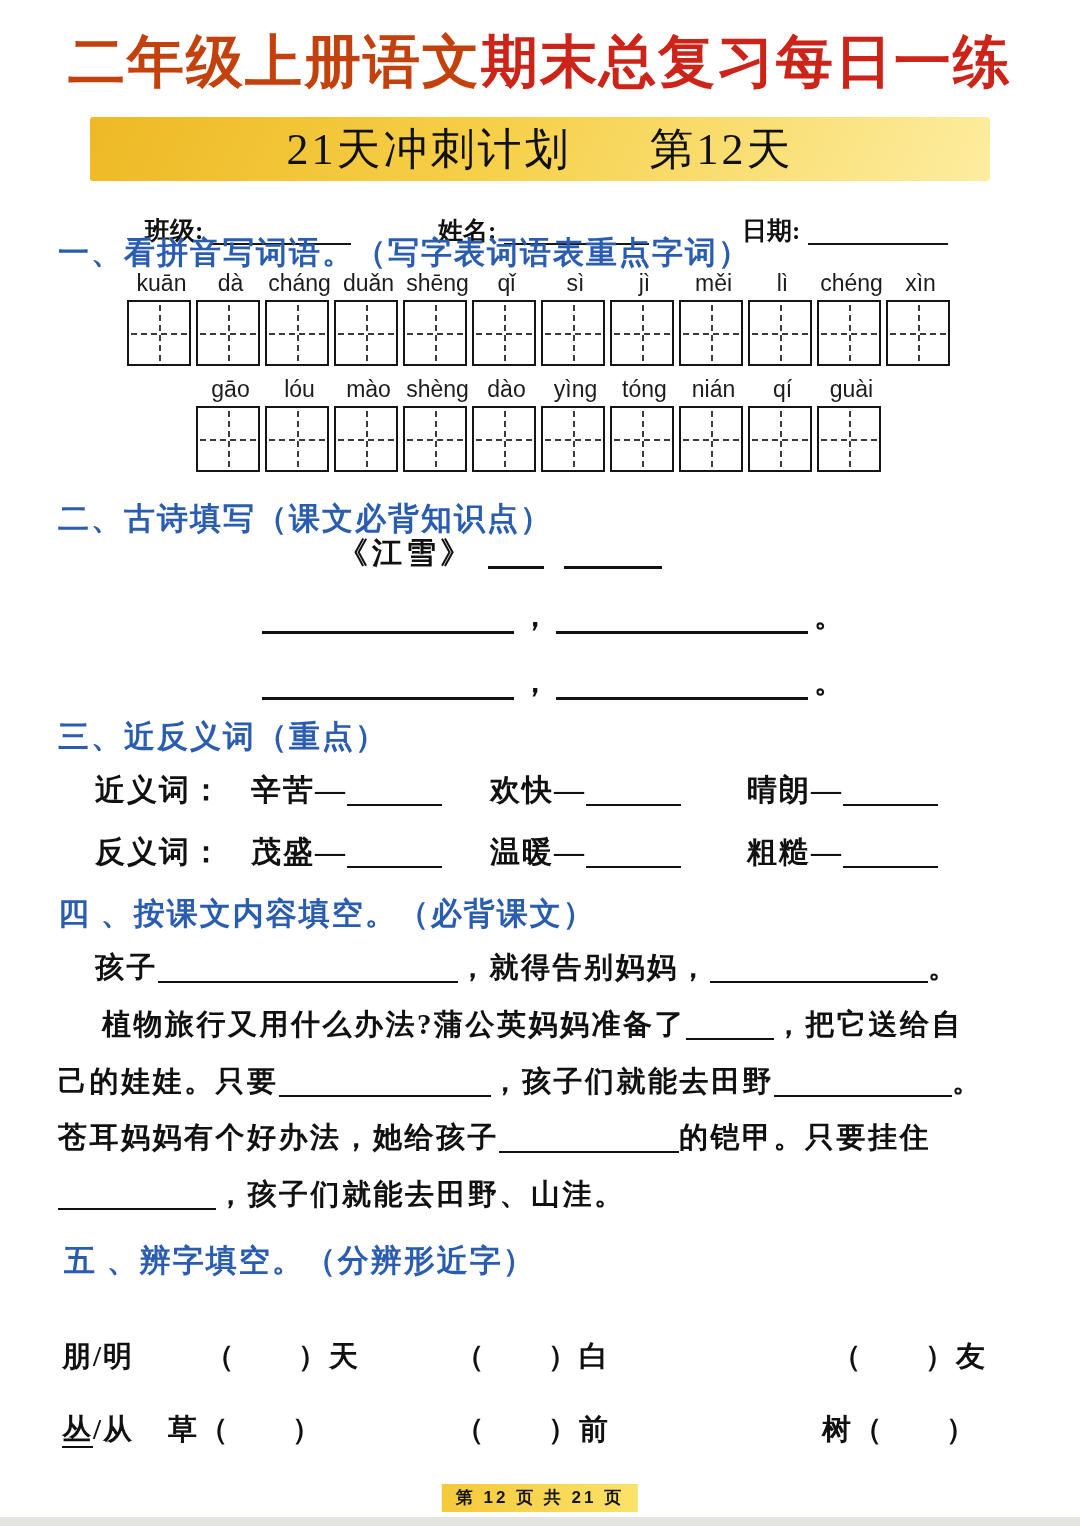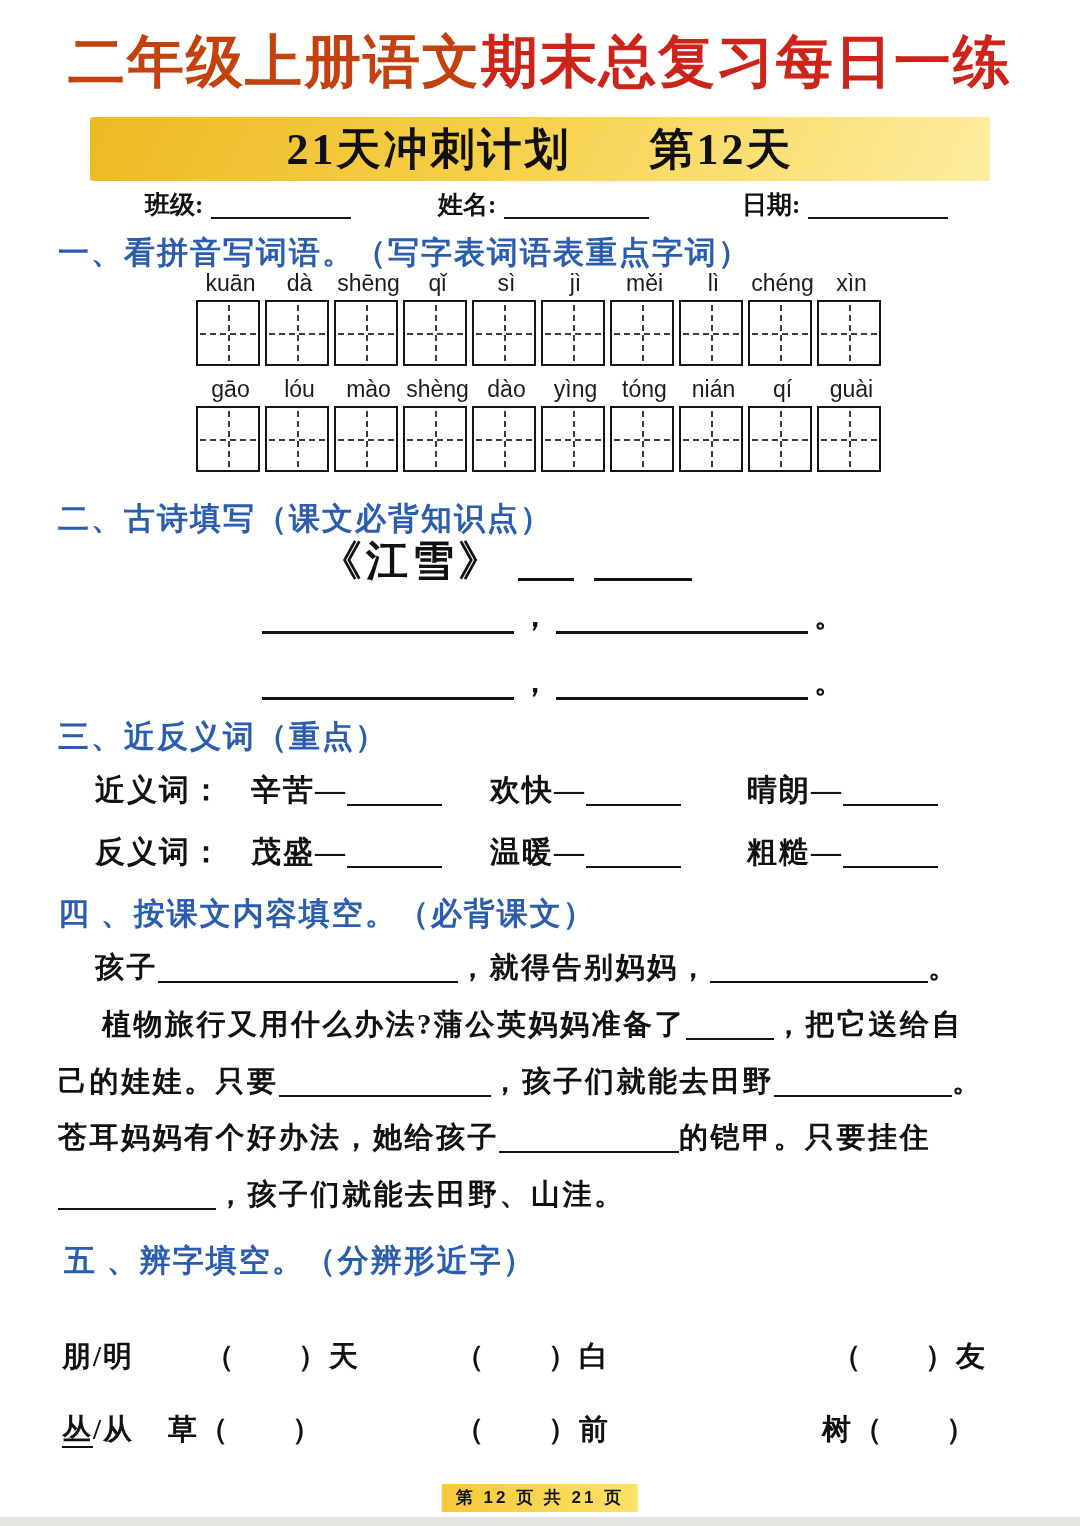--- a/index.html
+++ b/index.html
@@ -16,23 +16,23 @@
     white-space:nowrap;
   }
   .title .t-black { color:#c2410c; }
   .title .t-red   { color:#cc2418; }
   .banner {
     position:absolute; left:90px; top:117px; width:900px; height:64px;
     background:linear-gradient(115deg,#eeb925 0%,#f6d049 45%,#fdeda0 100%);
     border-radius:3px; display:flex; align-items:center; justify-content:center;
     gap:78px;
   }
-  .banner span { font-size:44px; font-weight:700; color:#101010; letter-spacing:3px;text-align:right; }
+  .banner span { font-size:44px; font-weight:400; color:#101010; letter-spacing:3px;text-align:right; }
   .formrow { position:absolute; top:188px; left:0; width:100%; height:42px; font-size:25px; font-weight:700; }
-  .fgroup { position:absolute; white-space:nowrap; }
+  .fgroup { position:absolute; white-space:nowrap;margin-top:26px; }
   .fg-class { left:145px; } .fg-name { left:438px; } .fg-date { left:742px; }
   .fblank { display:inline-block; border-bottom:2.5px solid #161616; transform:translateY(6px); margin-left:8px; }
   .fb-1 { width:140px; } .fb-2 { width:145px; } .fb-3 { width:140px; }
   
   .sec-head {
     position:absolute; left:58px; color:#2a5db0; font-size:31px; font-weight:800;
     letter-spacing:2px; white-space:nowrap;
   }
   .sh1 { top:232px; } .sh2 { top:498px; } .sh3 { top:716px; }
   .sh4 { top:893px; } .sh5 { top:1240px; left:64px; }
@@ -43,21 +43,21 @@
   .plabels { display:flex; height:32px; }
   .plabels span {
     flex:1; text-align:center; font-family:"Liberation Sans","DejaVu Sans",sans-serif;
     font-size:23px; color:#1c1c1c; line-height:30px;
   }
   .cells { display:flex; gap:5px; }
   .cell { position:relative; width:64px; height:66px; border:2.5px solid #151515; background:#fff; }
   .cell::before { content:""; position:absolute; left:50%; top:3px; bottom:3px; border-left:2px dashed #3a3a3a; }
   .cell::after  { content:""; position:absolute; top:50%; left:2px; right:2px; border-top:2px dashed #3a3a3a; }
   
-  .poem-title { position:absolute; left:320px; top:533px; font-size:42px; font-weight:700; letter-spacing:4px; white-space:nowrap; }
+  .poem-title { position:absolute; left:338px; top:533px; font-size:30px; font-weight:700; letter-spacing:4px; white-space:nowrap; }
   .pt-blank1 { display:inline-block; width:56px;  border-bottom:3px solid #111; transform:translateY(6px); margin-left:14px; }
   .pt-blank2 { display:inline-block; width:98px;  border-bottom:3px solid #111; transform:translateY(6px); margin-left:20px; }
   .poem-line { position:absolute; left:262px; width:560px; font-size:30px; font-weight:700; white-space:nowrap; }
   .pl1 { top:596px; } .pl2 { top:662px; }
   .pm-blank { display:inline-block; width:252px; border-bottom:3px solid #111; transform:translateY(8px); }
   .pm-mark { display:inline-block; margin:0 6px; }
   
   .pairs-row { position:absolute; left:95px; font-size:30px; font-weight:700; letter-spacing:2px; white-space:nowrap; }
   .pr-syn { top:770px; } .pr-ant { top:832px; }
   .pairs-row .wgroup { margin-left:28px; }
@@ -113,20 +113,30 @@
           <span>kuān</span>
           <span>dà</span>
         </div>
       <div class="cells">
           <div class="cell"></div>
           <div class="cell"></div>
         </div>
     </div>
     <div class="pair">
       <div class="plabels">
+          <span>cháng</span>
+          <span>duǎn</span>
+        </div>
+      <div class="cells">
+          <div class="cell"></div>
+          <div class="cell"></div>
+        </div>
+    </div>
+    <div class="pair">
+      <div class="plabels">
           <span>shēng</span>
           <span>qǐ</span>
         </div>
       <div class="cells">
           <div class="cell"></div>
           <div class="cell"></div>
         </div>
     </div>
     <div class="pair">
       <div class="plabels">

